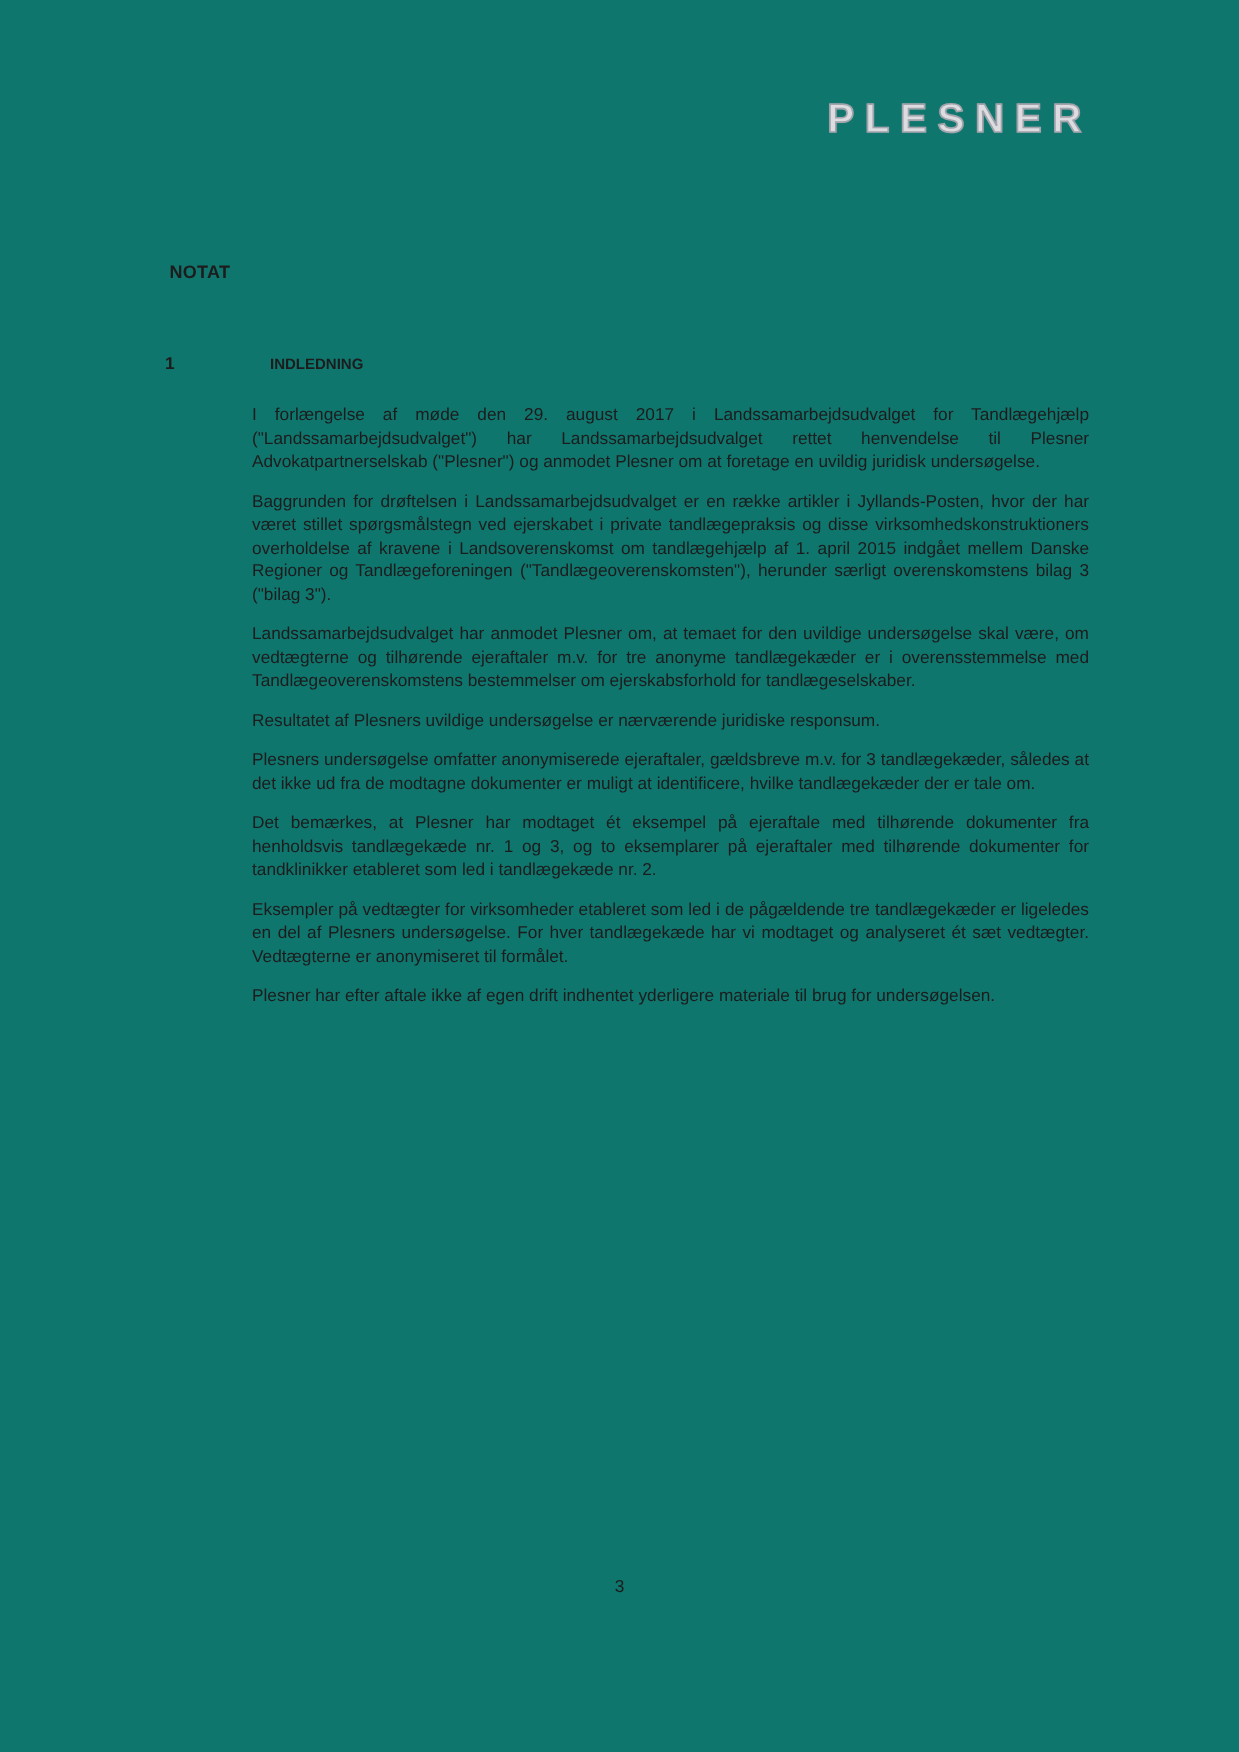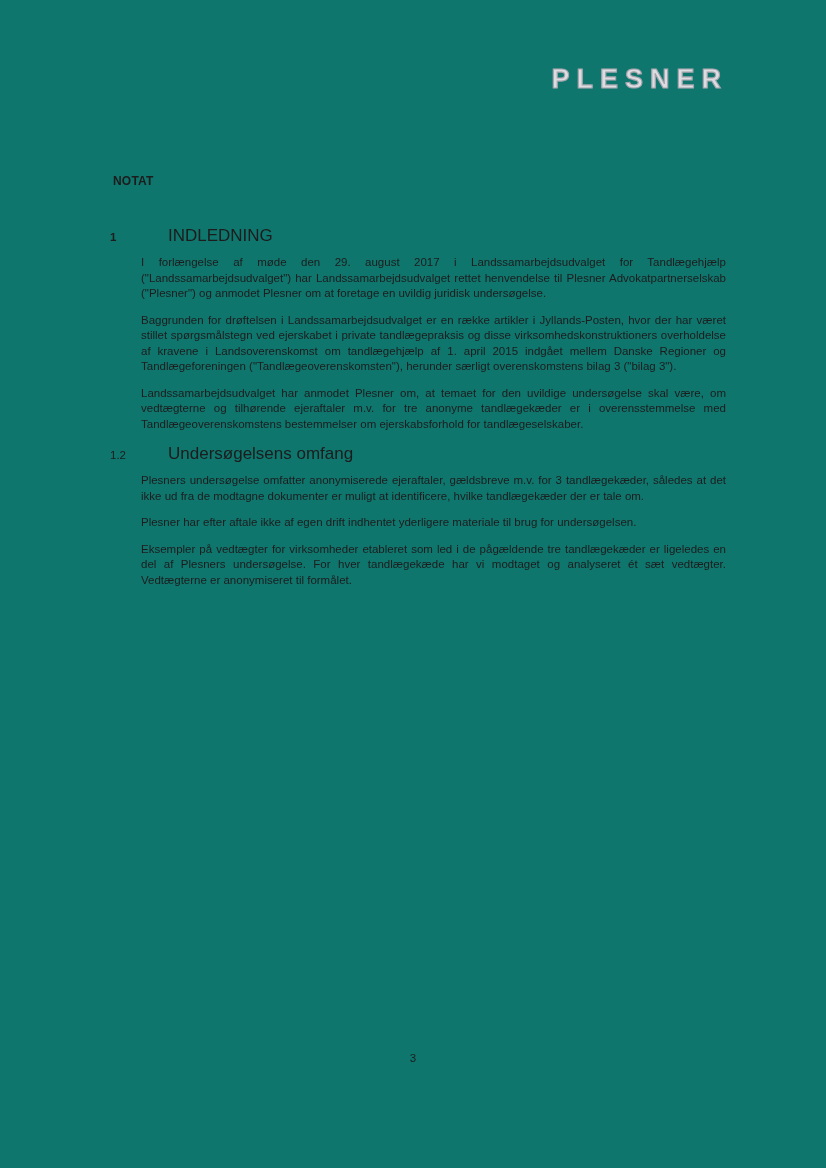--- a/index.html
+++ b/index.html
@@ -54,26 +54,26 @@
     display: flex;
     align-items: baseline;
     margin: 12px 0 9px 0;
   }
   .sec-num {
     flex: 0 0 58px;
     font-size: 11.5px;
   }
   .sec-num.main { font-weight: 700; }
   .sec-head {
-    font-size: 17px;
-    font-weight: 400;
-    margin: 0;
+    font-size: 10px;
+    font-weight: 700;
+    margin: 12px;
   }
   .sec-body {
-    margin-left: 31px;
+    margin-left: 58px;
   }
   .sec-body p {
     font-size: 11.5px;
     line-height: 15.5px;
     text-align: justify;
     margin: 0 0 11px 0;
   }
   .page-number {
     position: absolute;
     top: 1052px;
@@ -103,32 +103,30 @@
       </div>
       <div class="sec-body">
         <p>I forlængelse af møde den 29. august 2017 i Landssamarbejdsudvalget for Tandlægehjælp ("Landssamarbejdsudvalget") har Landssamarbejdsudvalget rettet henvendelse til Plesner Advokatpartnerselskab ("Plesner") og anmodet Plesner om at foretage en uvildig juridisk undersøgelse.</p>
         <p>Baggrunden for drøftelsen i Landssamarbejdsudvalget er en række artikler i Jyllands-Posten, hvor der har været stillet spørgsmålstegn ved ejerskabet i private tandlægepraksis og disse virksomhedskonstruktioners overholdelse af kravene i Landsoverenskomst om tandlægehjælp af 1. april 2015 indgået mellem Danske Regioner og Tandlægeforeningen ("Tandlægeoverenskomsten"), herunder særligt overenskomstens bilag 3 ("bilag 3").</p>
       </div>
     </section>
 
     <section>
       <div class="sec-body">
         <p>Landssamarbejdsudvalget har anmodet Plesner om, at temaet for den uvildige undersøgelse skal være, om vedtægterne og tilhørende ejeraftaler m.v. for tre anonyme tandlægekæder er i overensstemmelse med Tandlægeoverenskomstens bestemmelser om ejerskabsforhold for tandlægeselskaber.</p>
+        <p>Resultatet af Plesners uvildige undersøgelse er nærværende juridiske responsum.</p>
       </div>
     </section>
 
     <section>
-      <div class="sec-row">
-        <span class="sec-num">1.2</span>
-        <h2 class="sec-head">Undersøgelsens omfang</h2>
-      </div>
       <div class="sec-body">
         <p>Plesners undersøgelse omfatter anonymiserede ejeraftaler, gældsbreve m.v. for 3 tandlægekæder, således at det ikke ud fra de modtagne dokumenter er muligt at identificere, hvilke tandlægekæder der er tale om.</p>
+        <p>Det bemærkes, at Plesner har modtaget ét eksempel på ejeraftale med tilhørende dokumenter fra henholdsvis tandlægekæde nr. 1 og 3, og to eksemplarer på ejeraftaler med tilhørende dokumenter for tandklinikker etableret som led i tandlægekæde nr. 2.</p>
+        <p>Eksempler på vedtægter for virksomheder etableret som led i de pågældende tre tandlægekæder er ligeledes en del af Plesners undersøgelse. For hver tandlægekæde har vi modtaget og analyseret ét sæt vedtægter. Vedtægterne er anonymiseret til formålet.</p>
         <p>Plesner har efter aftale ikke af egen drift indhentet yderligere materiale til brug for undersøgelsen.</p>
-        <p>Eksempler på vedtægter for virksomheder etableret som led i de pågældende tre tandlægekæder er ligeledes en del af Plesners undersøgelse. For hver tandlægekæde har vi modtaget og analyseret ét sæt vedtægter. Vedtægterne er anonymiseret til formålet.</p>
       </div>
     </section>
 
   </main>
 
   <div class="page-number">3</div>
 
 </div>
 
 </body></html>

